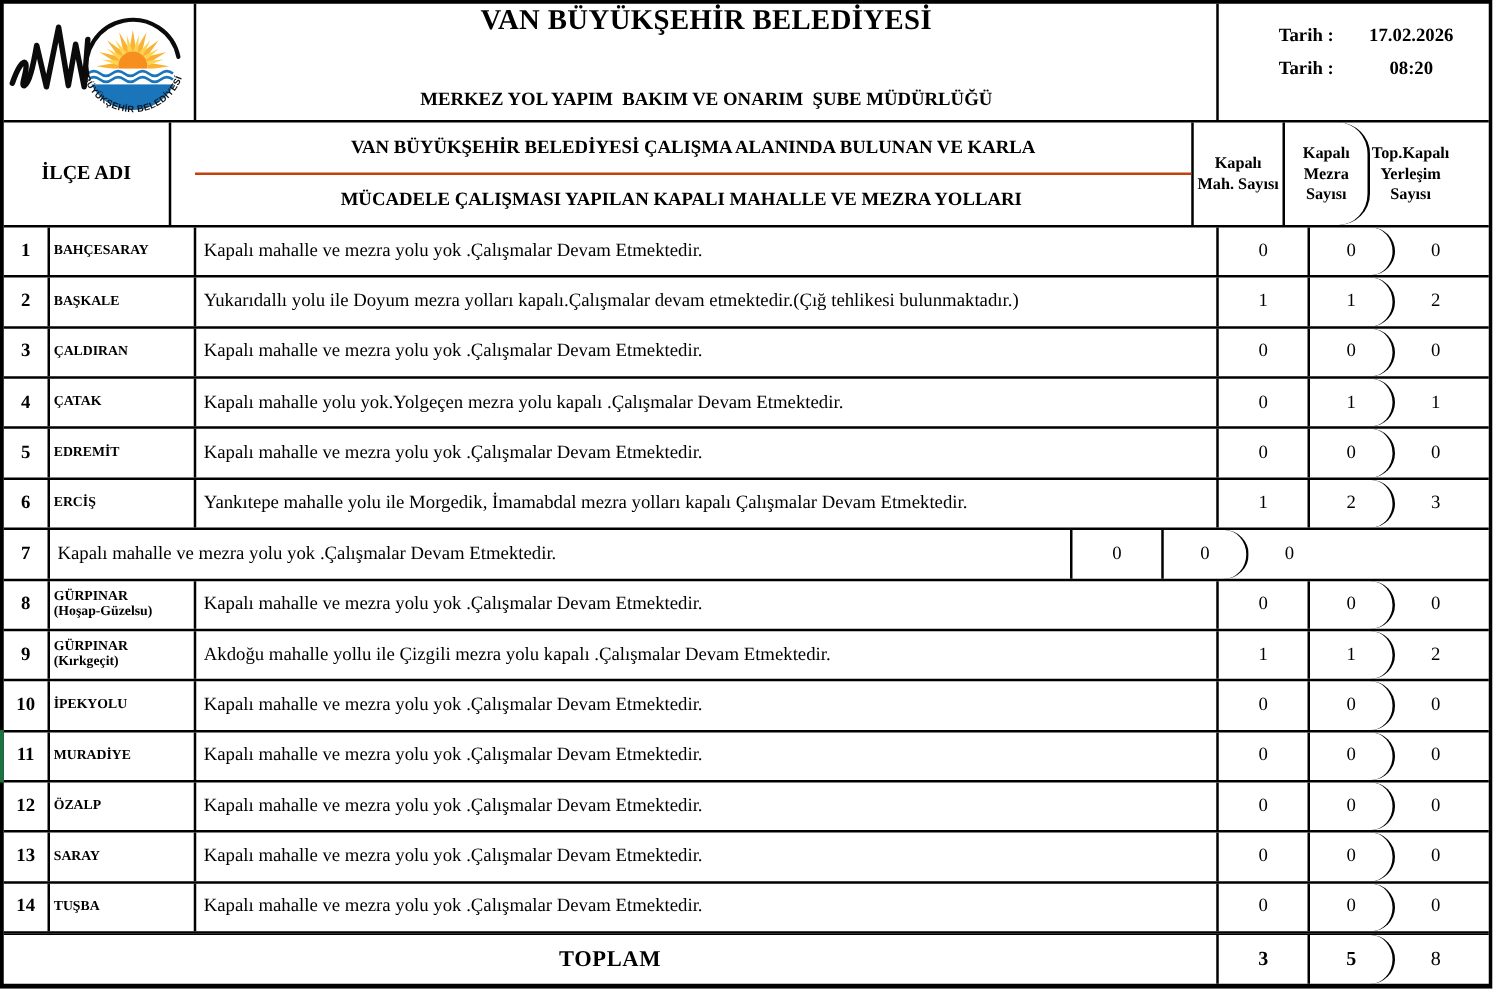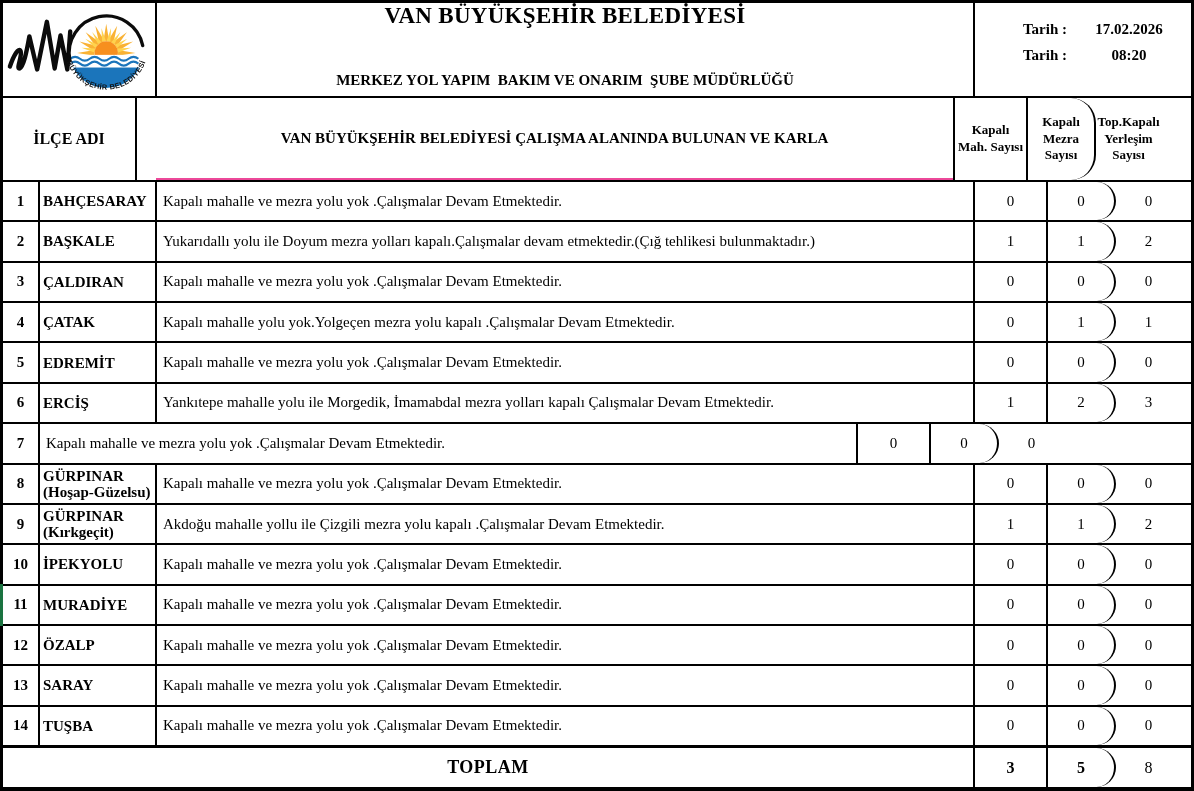--- a/index.html
+++ b/index.html
@@ -25,36 +25,36 @@
   .datetime-cell{width:216px;display:grid;grid-template-columns:92px 1fr;row-gap:9px;align-content:center;padding-bottom:14px;}
   .dt-label{font-size:15px;font-weight:bold;text-align:right;}
   .dt-value{font-size:15px;font-weight:bold;text-align:center;}
 
   
   .hrow2{display:flex;height:82px;border-bottom:2px solid #000;flex:none;}
   .ilce-cell{width:134px;justify-content:center;font-weight:bold;font-size:16px;}
   .section-cell{width:818px;flex-direction:column;align-items:stretch;}
   .section-line{flex:1;display:flex;align-items:center;justify-content:center;
     font-weight:bold;font-size:15px;}
-  .section-line:first-child{border-bottom:2px solid #ec4899;margin-left:19px;}
+  .section-line:first-child{border-bottom:2px solid #c2410c;margin-left:19px;}
   .vh{justify-content:center;text-align:center;font-weight:bold;font-size:13px;line-height:1.3;padding:0 1px;}
 
   
   .c-num{width:37px;}
   .c-district{width:117px;}
   .c-desc{width:818px;}
   .c-v1{width:73px;}
   .c-v2{width:68px;border-radius:25px;}
   .c-v3{width:65px;border-right:none;}
 
   
   .tbody{flex:1;display:flex;flex-direction:column;}
   .row{display:flex;flex:1;border-bottom:2px solid #000;position:relative;}
   .row .c-num{justify-content:center;font-weight:bold;font-size:15px;}
-  .row .c-district{font-weight:bold;font-size:15px;padding-left:3px;line-height:1.08;white-space:pre-line;}
+  .row .c-district{font-weight:bold;font-size:11px;padding-left:3px;line-height:1.08;white-space:pre-line;}
   .row .c-desc{font-size:15px;padding-left:6px;}
   .c-v{justify-content:center;font-size:15px;}
   .row.selected::before{
     content:"";position:absolute;left:-3px;top:-2px;bottom:-2px;width:3px;
     background:var(--marker,#1a7340);z-index:2;
   }
 
   
   .trow{display:flex;height:39px;flex:none;border-top:1px solid #000;}
   .total-label-cell{width:972px;justify-content:center;font-weight:bold;font-size:18px;letter-spacing:.5px;}
@@ -138,20 +138,21 @@
         <div class="dt-value">17.02.2026</div>
         <div class="dt-label">Tarih :</div>
         <div class="dt-value">08:20</div>
       </div>
     </div>
 
     <div class="hrow2">
       <div class="cell ilce-cell">İLÇE ADI</div>
       <div class="cell section-cell">
         <div class="section-line">VAN BÜYÜKŞEHİR BELEDİYESİ ÇALIŞMA ALANINDA BULUNAN VE KARLA</div>
+        <div class="section-line">MÜCADELE ÇALIŞMASI YAPILAN KAPALI MAHALLE VE MEZRA YOLLARI</div>
       </div>
       <div class="cell vh c-v1">Kapalı Mah. Sayısı</div>
       <div class="cell vh c-v2">Kapalı Mezra Sayısı</div>
       <div class="cell vh c-v3">Top.Kapalı Yerleşim Sayısı</div>
     </div>
 
     <div class="tbody">
 
         <div class="row">
           <div class="cell c-num">1</div>

